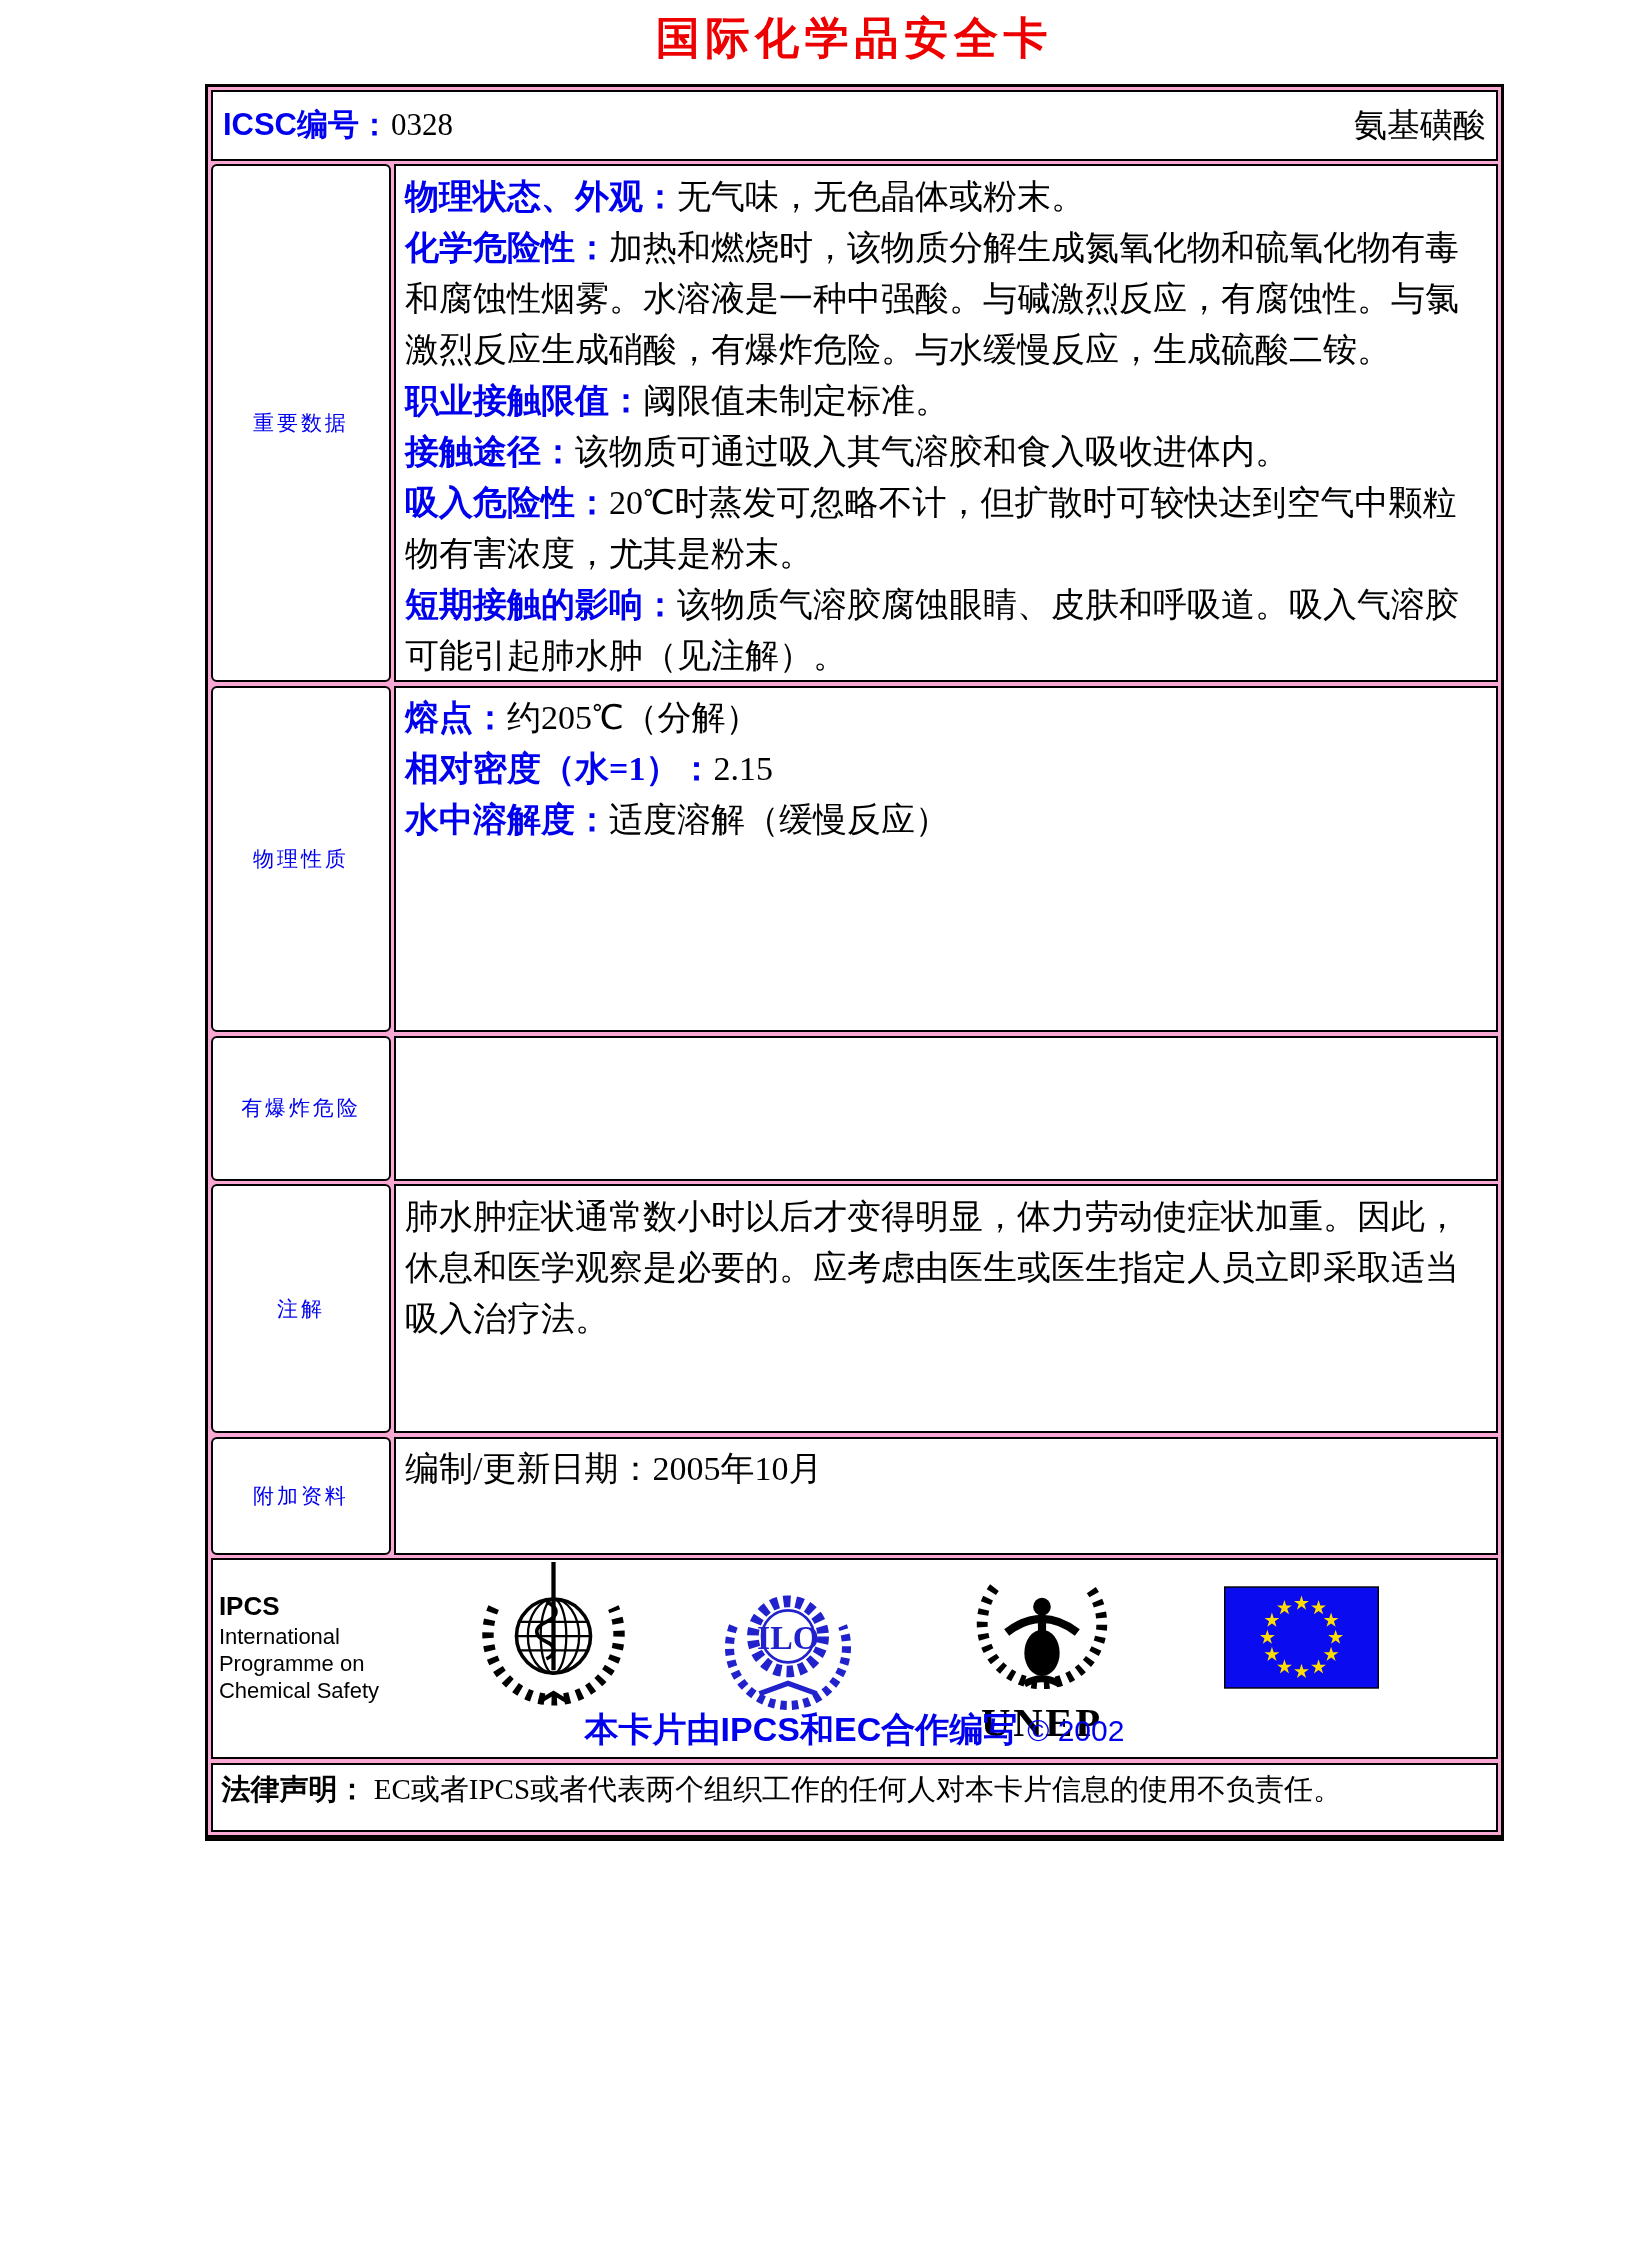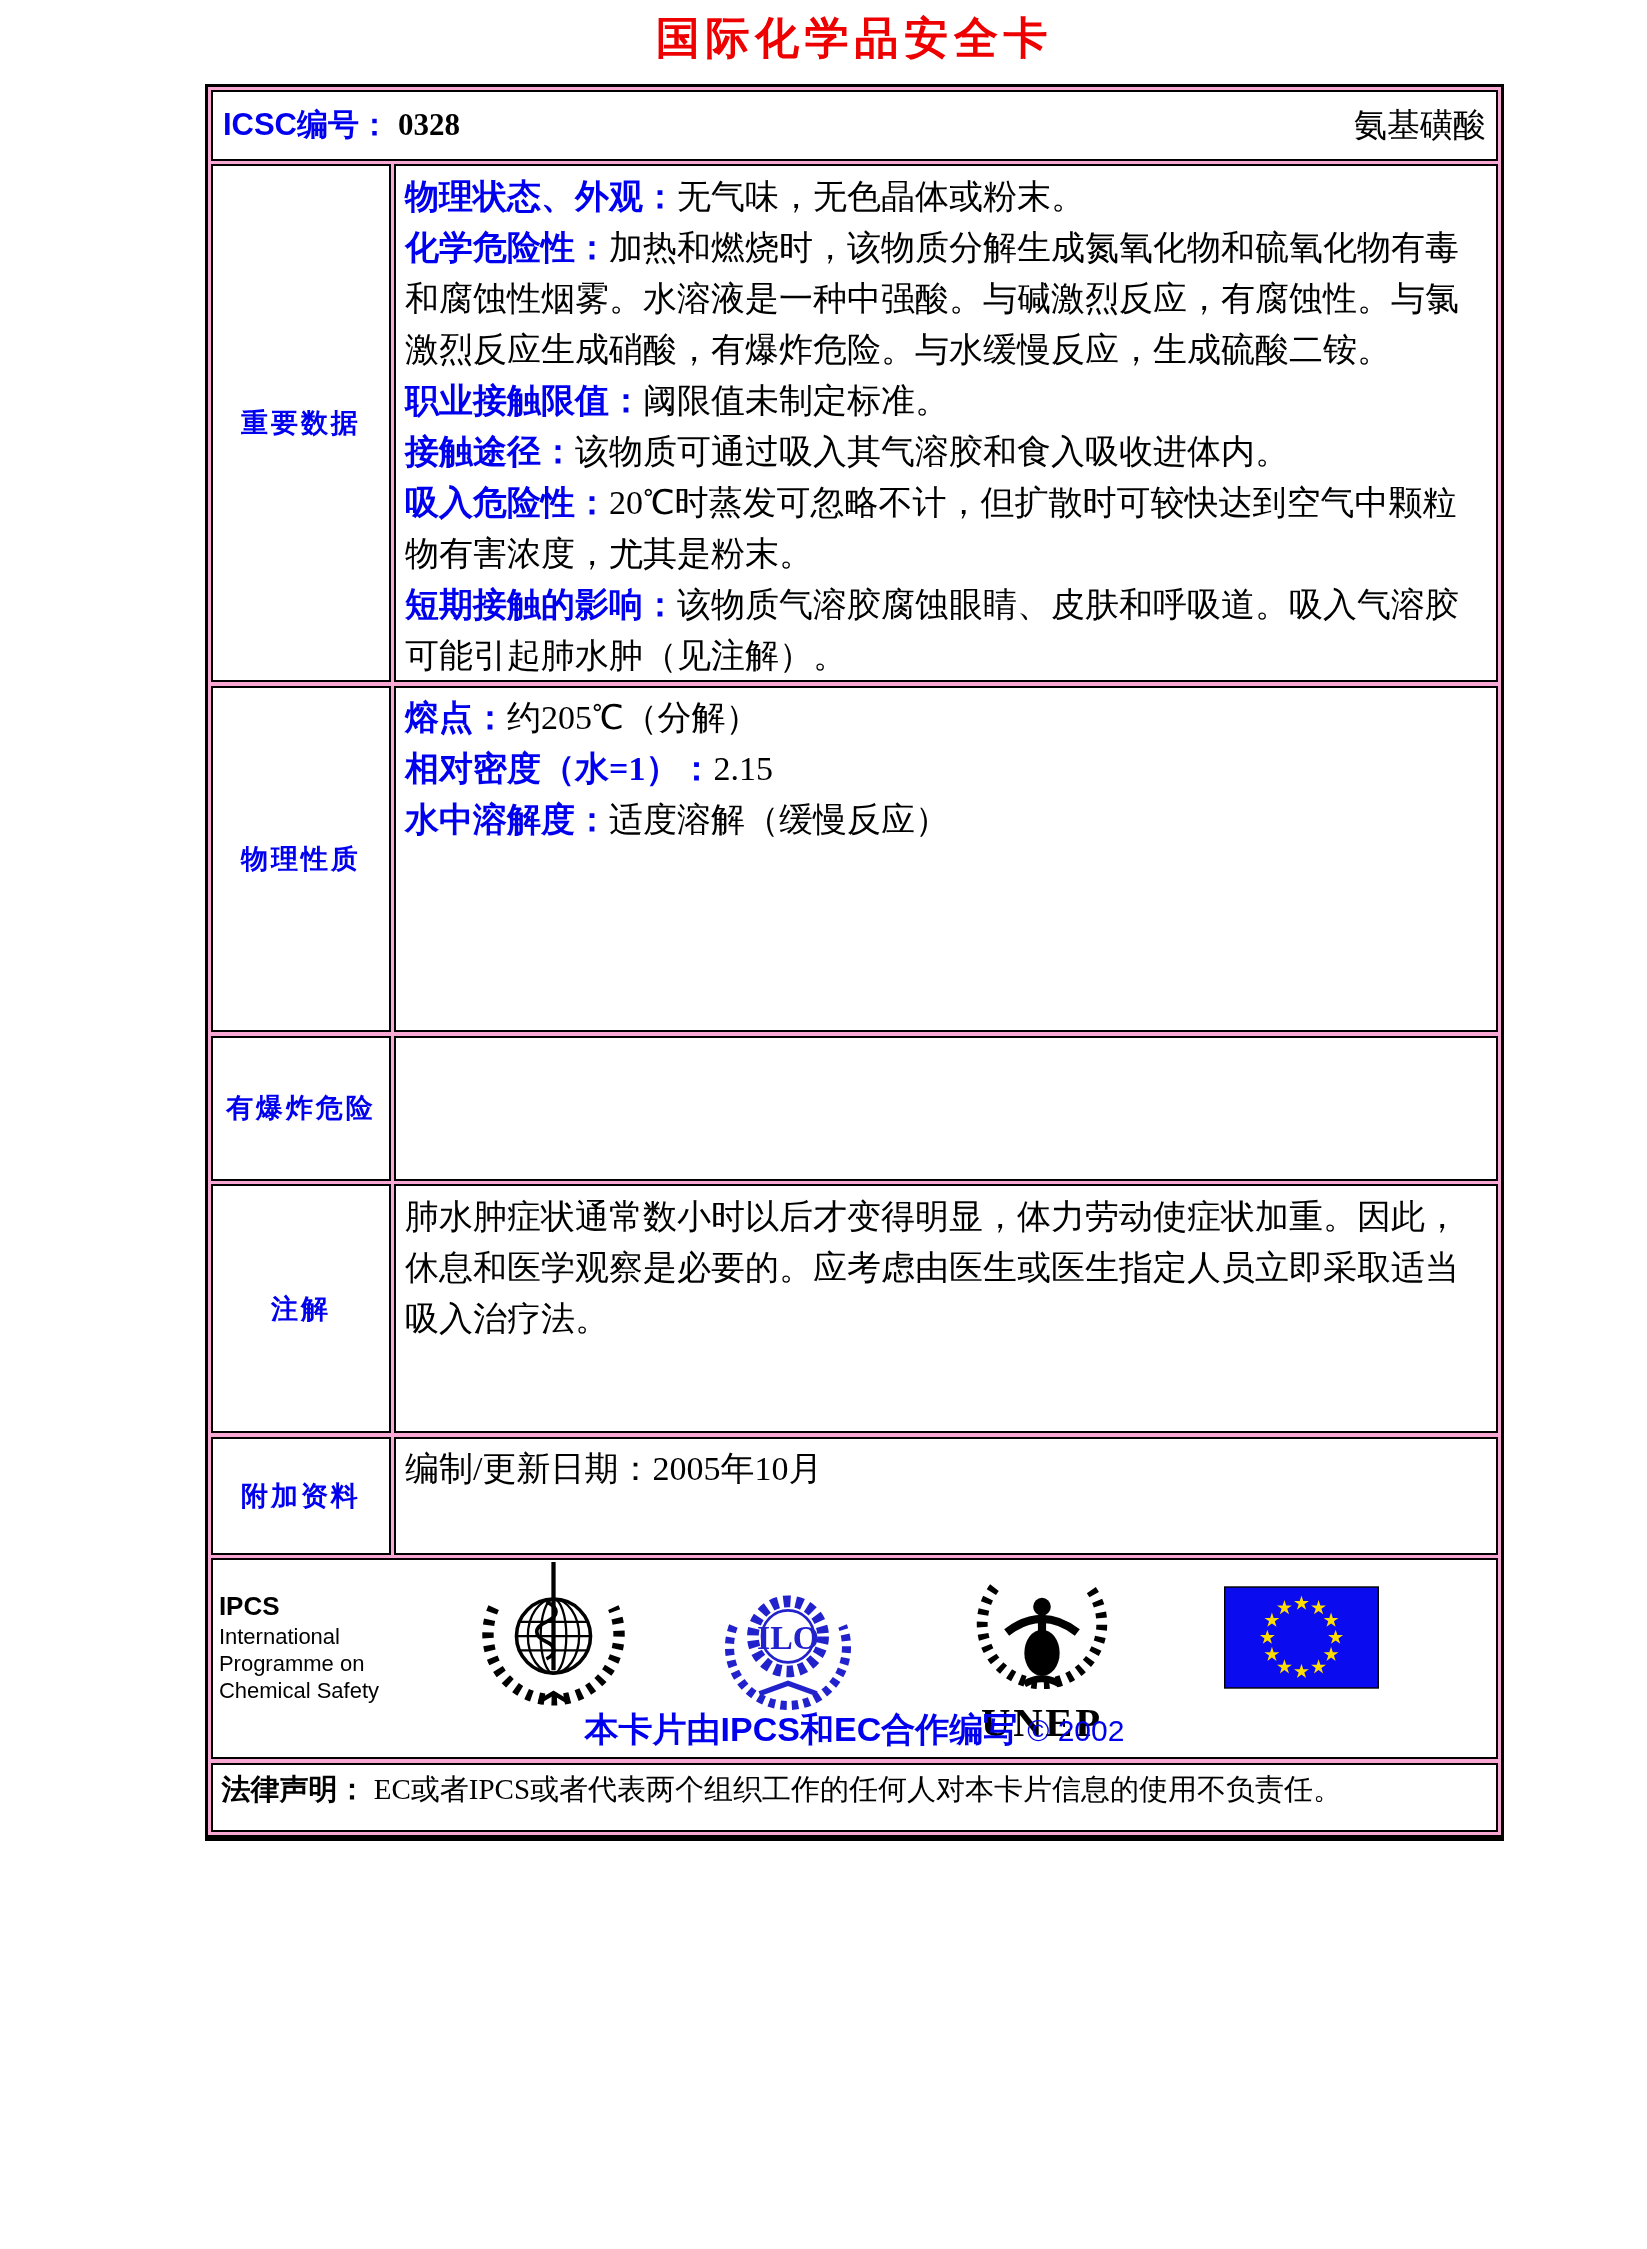--- a/index.html
+++ b/index.html
@@ -10,27 +10,27 @@
            font-family:"Liberation Sans", sans-serif; font-weight:bold; font-size:44px;
            color:#ee0000; letter-spacing:5.7px; }
 
   .card { position:absolute; left:205px; top:84px; width:1299px;
           border:3.6px solid #000; border-bottom-width:6.4px; padding:2.9px;
           display:flex; flex-direction:column; gap:3.6px; background:#f9a8d4; }
 
   .row { display:flex; gap:3.6px; flex:none; }
   .cell { border:2.1px solid #000; background:#fff; overflow:hidden; }
   .label-cell { width:180px; flex:none; display:flex; align-items:center; justify-content:center;
-                color:#0000ee; font-weight:bold; font-size:27px; letter-spacing:2.9px;
-                font-family:"Liberation Sans", sans-serif; }
+                color:#0000ee; font-weight:normal; font-size:21px; letter-spacing:2.9px;
+                font-family:"Liberation Sans", sans-serif;border-radius:6px; }
   .content-cell { flex:1; padding:4.3px 8.6px; }
 
   .header-cell { flex:1; display:flex; align-items:center; padding:0 10px; font-size:31px; }
   .hkey { color:#0000ee; font-weight:bold; font-family:"Liberation Sans", sans-serif; }
-  .hval { color:#000; font-family:"Liberation Serif", serif; margin-left:8px;font-weight:bold; }
+  .hval { color:#000; font-family:"Liberation Serif", serif; margin-left:1px; }
   .hname { margin-left:auto; color:#000; font-family:"Liberation Serif", serif; font-size:33px; }
 
   .entry { font-family:"Liberation Serif", serif; font-size:34px; line-height:51px; color:#000;
            text-align:left; }
   .entry .k { font-family:Liberation Serif, serif; font-weight:bold; color:#0000ee; }
   .entry .k.plain { font-family:"Liberation Serif", serif; font-weight:normal; color:#000; }
   .entry .t { color:#000; }
 
   .logos-cell { position:relative; padding:0; }
   .ipcs-block { position:absolute; left:6px; top:30px; color:#000; }

